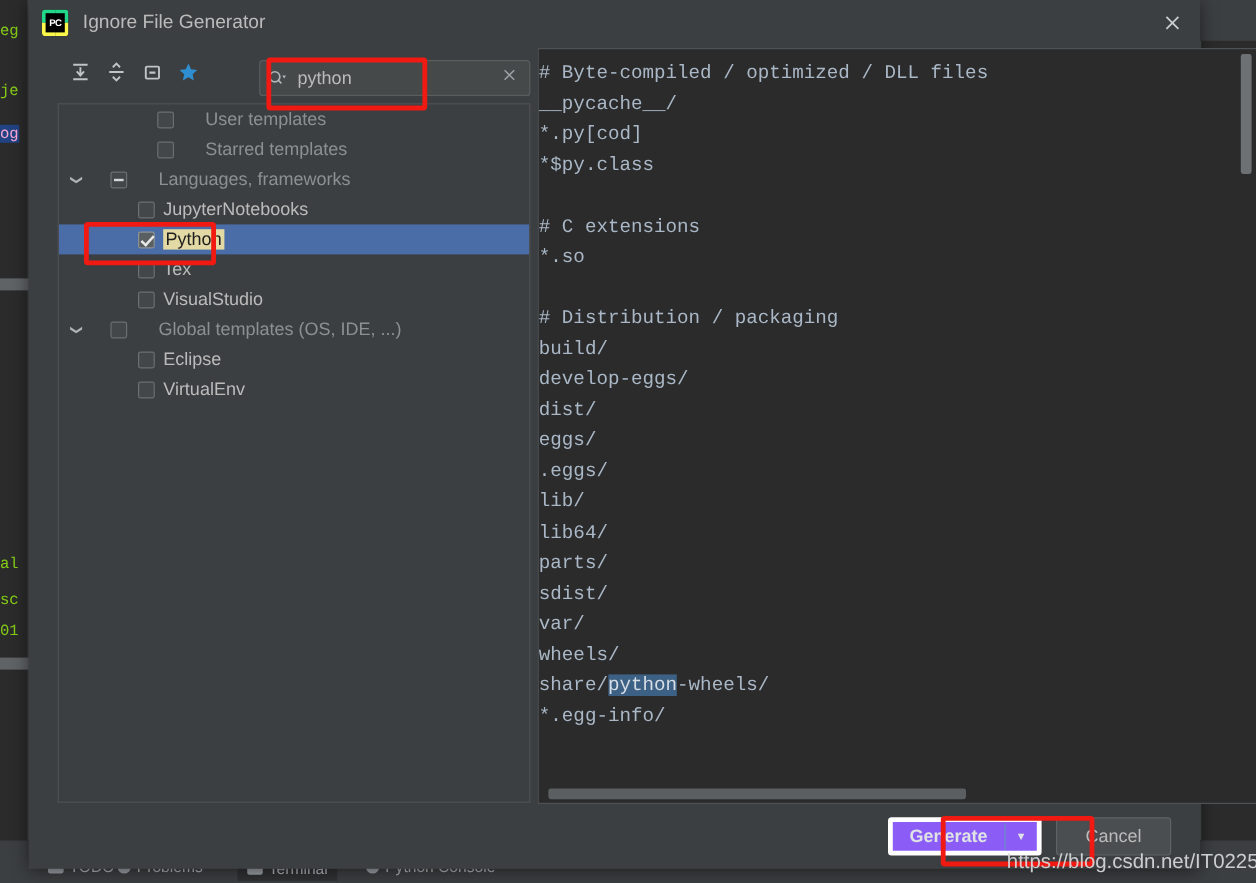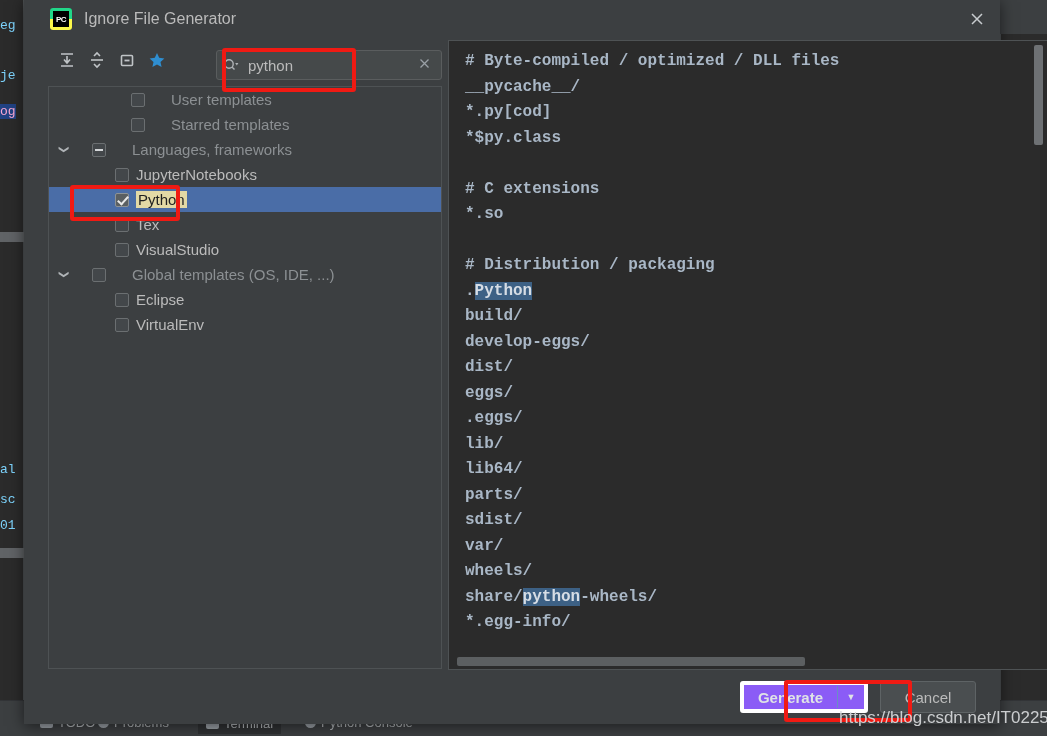--- a/index.html
+++ b/index.html
@@ -10,21 +10,21 @@
     font-family: "Liberation Sans", sans-serif;
   }
 
   
   #ide-backdrop { position: absolute; inset: 0; background: #3c3f41; }
   #ide-left-editor {
     position: absolute; left: 0; top: 0; width: 24px; height: 700px;
     background: #2b2b2b; border-right: 1px solid #4e5254;
   }
   .ide-frag {
-    position: absolute; left: 0; color: #7dd3fc;
+    position: absolute; left: 0; color: #84cc16;
     font-family: "Liberation Mono", monospace; font-size: 13px; white-space: nowrap;
   }
   .ide-frag.sel { background: #214283; color: #f9a8d4; }
   #ide-left-gutterline {
     position: absolute; left: 0; top: 232px; width: 24px; height: 10px; background: #606366;
   }
   #ide-left-gutterline2 {
     position: absolute; left: 0; top: 548px; width: 24px; height: 10px; background: #606366;
   }
   #ide-right-editor {
@@ -54,21 +54,21 @@
   .tt-icon.round { border-radius: 50%; width: 11px; height: 11px; }
 
   
   #dialog {
     position: absolute; left: 24px; top: 0; width: 976px; height: 724px;
     background: #3c3f41; box-shadow: 0 2px 14px rgba(0,0,0,.55);
     display: flex; flex-direction: column;
   }
   #titlebar {
     height: 38px; flex: none; display: flex; align-items: center;
-    padding: 0 0 0 26px; position: relative;
+    padding: 0 0 0 11px; position: relative;
   }
   #pc-icon {
     width: 22px; height: 22px; position: relative; flex: none;
     border-radius: 3px; overflow: hidden; background: #2b2b2b;
   }
   #pc-icon .q1 { position:absolute; left:0; top:0; width:11px; height:11px; background:#21d789; }
   #pc-icon .q2 { position:absolute; right:0; top:0; width:11px; height:11px; background:#21d789; }
   #pc-icon .q3 { position:absolute; left:0; bottom:0; width:11px; height:11px; background:#fcf84a; }
   #pc-icon .q4 { position:absolute; right:0; bottom:0; width:11px; height:11px; background:#fcf84a; }
   #pc-icon .inner {
@@ -135,21 +135,21 @@
   }
   .tree-label.hl {
     background: #e3d9a5; color: #1f1f1f; padding: 0 2px;
   }
 
   
   #code-panel {
     position: absolute; left: 424px; top: 40px; width: 600px; height: 630px;
     background: #2b2b2b; border: 1px solid #4e5254; overflow: hidden;
   }
-  #code-inner { padding: 8px 0 0 16px; font-weight: bold; }
+  #code-inner { padding: 8px 0 0 0; }
   .code-line {
     height: 25.5px; line-height: 25.5px; color: #a9b7c6;
     font-family: "Liberation Mono", monospace; font-size: 16px; white-space: pre;
   }
   .code-line .hl { background: #3d6185; color: #d6dde5; }
   #code-vscroll {
     position: absolute; right: 4px; top: 4px; width: 9px; height: 100px;
     background: #6e7174; border-radius: 2px; cursor: pointer;
   }
   #code-hscroll {
@@ -366,21 +366,20 @@
     <div id="code-inner">
         <div class="code-line"><span># Byte-compiled / optimized / DLL files</span></div>
         <div class="code-line"><span>__pycache__/</span></div>
         <div class="code-line"><span>*.py[cod]</span></div>
         <div class="code-line"><span>*$py.class</span></div>
         <div class="code-line">&nbsp;</div>
         <div class="code-line"><span># C extensions</span></div>
         <div class="code-line"><span>*.so</span></div>
         <div class="code-line">&nbsp;</div>
         <div class="code-line"><span># Distribution / packaging</span></div>
-        <div class="code-line"><span>.</span><span class="hl">Python</span></div>
         <div class="code-line"><span>build/</span></div>
         <div class="code-line"><span>develop-eggs/</span></div>
         <div class="code-line"><span>dist/</span></div>
         <div class="code-line"><span>eggs/</span></div>
         <div class="code-line"><span>.eggs/</span></div>
         <div class="code-line"><span>lib/</span></div>
         <div class="code-line"><span>lib64/</span></div>
         <div class="code-line"><span>parts/</span></div>
         <div class="code-line"><span>sdist/</span></div>
         <div class="code-line"><span>var/</span></div>

